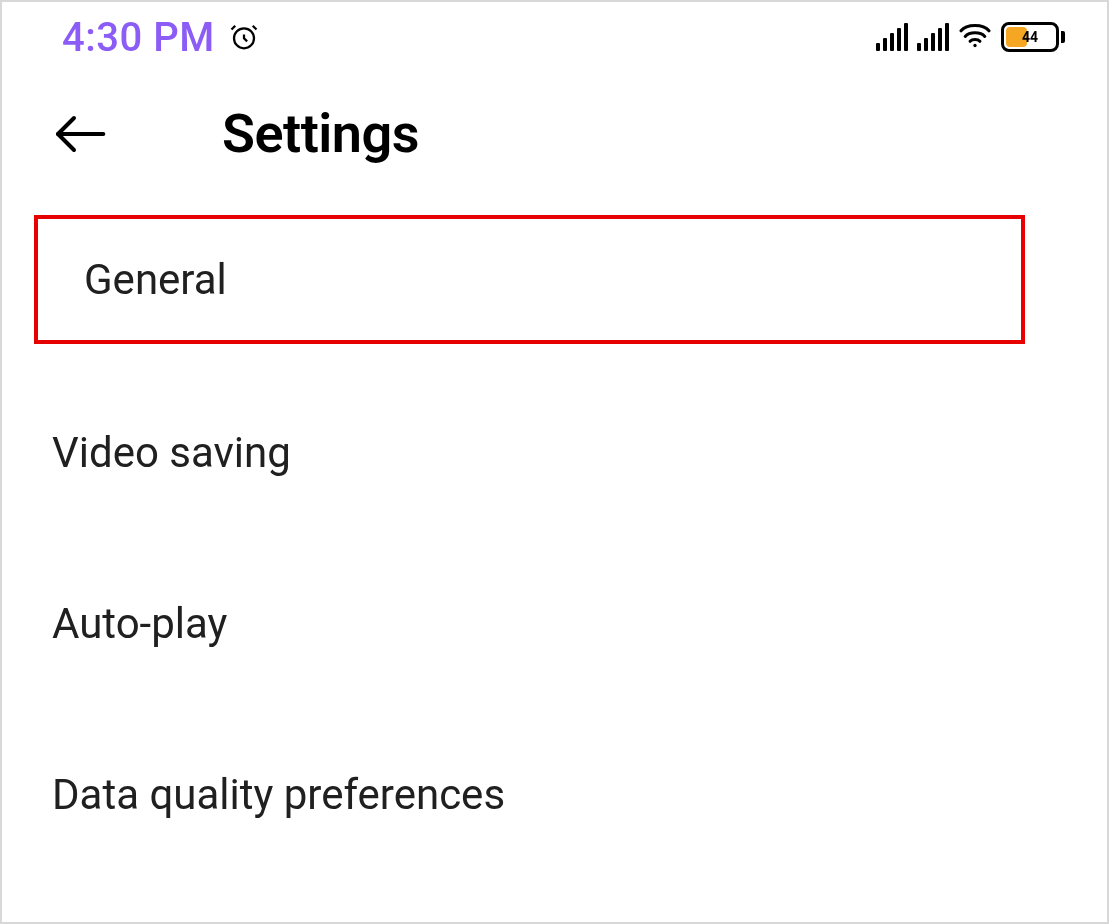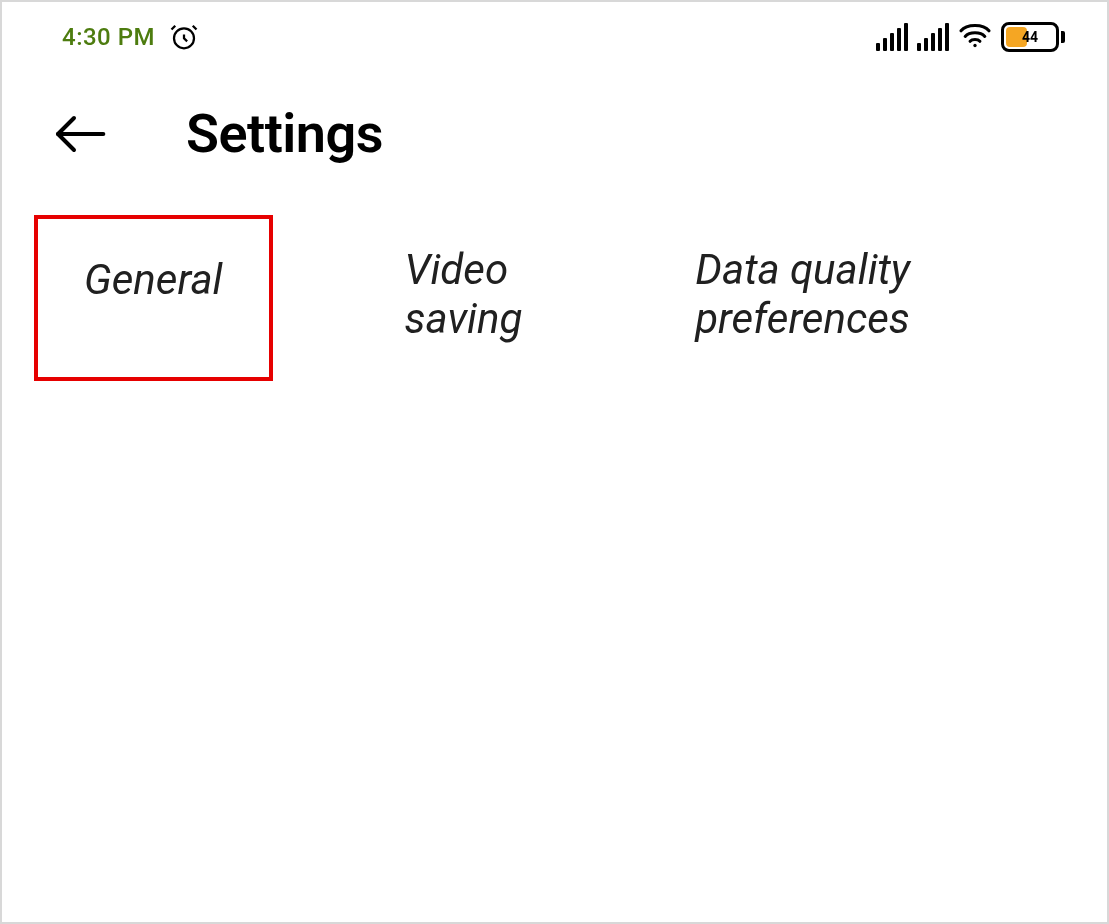--- a/index.html
+++ b/index.html
@@ -21,23 +21,23 @@
       align-items: center;
       padding: 18px 42px 18px 60px;
       height: 70px;
     }
     .status-left {
       display: flex;
       align-items: center;
       gap: 14px;
     }
     .status-time {
-      font-size: 24px;
+      font-size: 40px;
       font-weight: 500;
-      color: #4d7c0f;
+      color: #8b5cf6;
       letter-spacing: 0.5px;
     }
     .alarm-icon {
       display: inline-flex;
       align-items: center;
       justify-content: center;
     }
     .status-right {
       display: flex;
       align-items: center;
@@ -95,39 +95,38 @@
       width: 4px;
       height: 12px;
       background: #000000;
       border-radius: 0 2px 2px 0;
       margin-left: 2px;
     }
     .header {
       display: flex;
       align-items: center;
       padding: 30px 40px 40px 48px;
-      gap: 72px;
+      gap: 108px;
     }
     .back-arrow {
       display: inline-flex;
       align-items: center;
       justify-content: center;
       cursor: pointer;
     }
     .page-title {
       font-size: 54px;
       font-weight: 600;
       color: #000000;
       letter-spacing: -0.5px;
     }
     .settings-list {
       display: flex;
-      flex-direction: row;
+      flex-direction: column;
       padding: 0;
-      font-style: italic;
     }
     .settings-item {
       padding: 40px 50px;
       font-size: 42px;
       font-weight: 400;
       color: #202020;
       cursor: pointer;
       margin-bottom: 42px;
     }
     .settings-item.highlighted {
@@ -198,15 +197,18 @@
 </div>
 
 <div class="settings-list">
   <div class="settings-item highlighted">
     <span>General</span>
   </div>
   <div class="settings-item">
     <span>Video saving</span>
   </div>
   <div class="settings-item">
+    <span>Auto-play</span>
+  </div>
+  <div class="settings-item">
     <span>Data quality preferences</span>
   </div>
 </div>
 
 </body></html>

